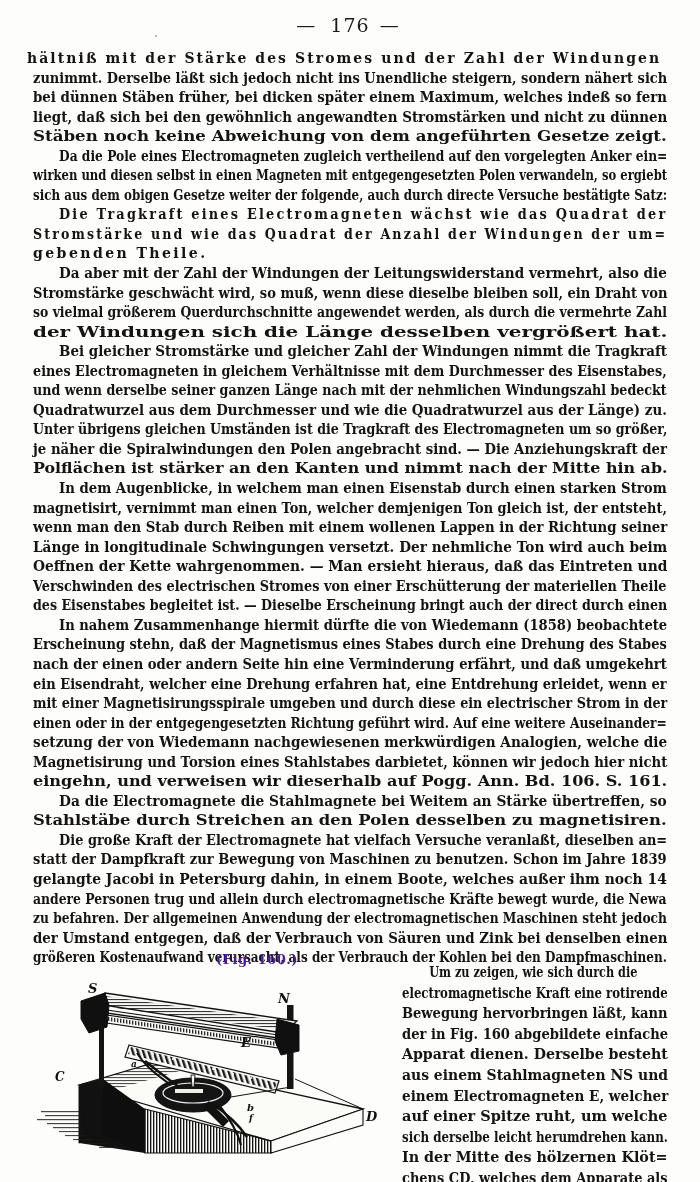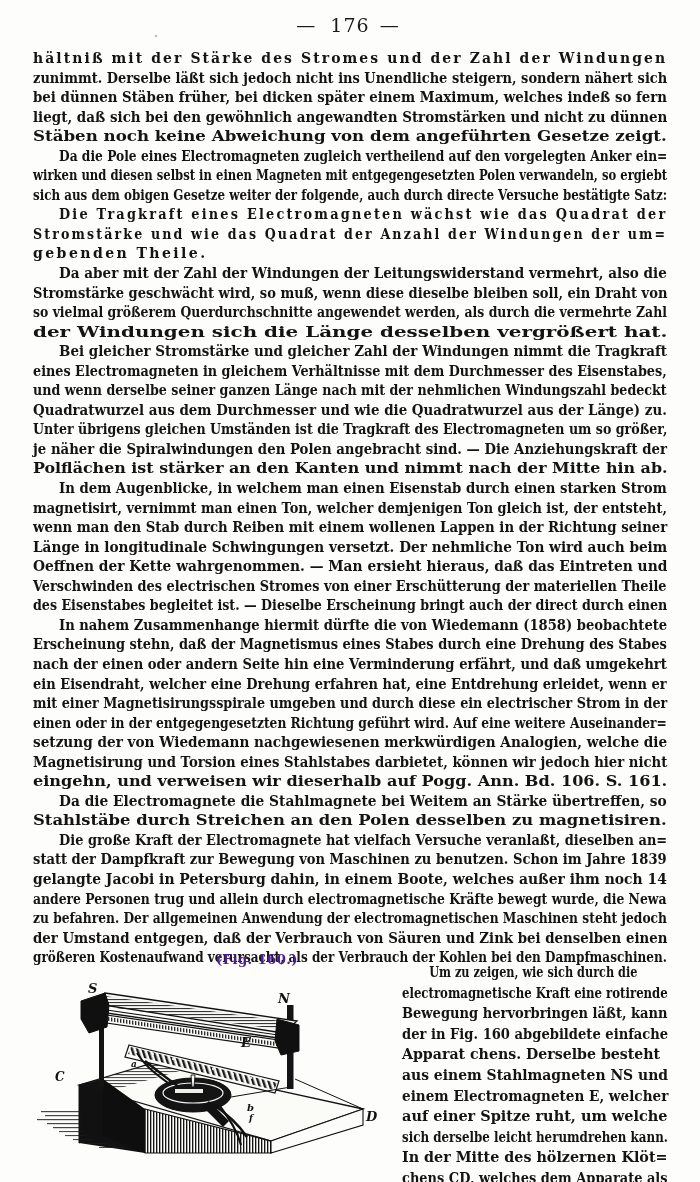--- a/index.html
+++ b/index.html
@@ -61,21 +61,21 @@
   .just {
     display: flex;
     justify-content: space-between;
     white-space: nowrap;
   }
   .just > span { display: inline-block; }
   .indent { padding-left: 26px; }
 
   
   .sperr { letter-spacing: 2.4px; }
-  .sperr-wide { letter-spacing: 2.1px; }
+  .sperr-wide { letter-spacing: 2.1px; justify-content: flex-end; }
 
   
   .figwrap {
     position: absolute;
     left: 33px;
     top: 952px;
     width: 352px;
   }
   .figcaption {
     text-align: center;
@@ -309,21 +309,21 @@
         <text x="216" y="146" font-family="'DejaVu Serif','Liberation Serif',serif" font-size="9" font-style="italic" font-weight="700" fill="#111">f</text>
       </svg>
     </div>
   </div>
 
   <div class="rightcol">
     <div class="ln rc-indent" style="display: inline-block; transform: scaleX(0.8); transform-origin: left center;">Um zu zeigen, wie sich durch die</div>
     <div class="ln" style="display: inline-block; transform: scaleX(0.8313); transform-origin: left center;">electromagnetische Kraft eine rotirende</div>
     <div class="ln" style="display: inline-block; transform: scaleX(0.9268); transform-origin: left center;">Bewegung hervorbringen läßt, kann</div>
     <div class="ln" style="display: inline-block; transform: scaleX(0.9301); transform-origin: left center;">der in Fig. 160 abgebildete einfache</div>
-    <div class="ln" style="display: inline-block; transform: scaleX(1.0038); transform-origin: left center;">Apparat chens.  Derselbe besteht</div>
+    <div class="ln" style="display: inline-block; transform: scaleX(1.0038); transform-origin: left center;">Apparat dienen.  Derselbe besteht</div>
     <div class="ln" style="display: inline-block; transform: scaleX(0.9888); transform-origin: left center;">aus einem Stahlmagneten NS und</div>
     <div class="ln" style="display: inline-block; transform: scaleX(0.9638); transform-origin: left center;">einem Electromagneten E, welcher</div>
     <div class="ln" style="display: inline-block; transform: scaleX(1.027); transform-origin: left center;">auf einer Spitze ruht, um welche</div>
     <div class="ln" style="display: inline-block; transform: scaleX(0.8418); transform-origin: left center;">sich derselbe leicht herumdrehen kann.</div>
     <div class="ln" style="display: inline-block; transform: scaleX(1.0153); transform-origin: left center;">In der Mitte des hölzernen Klöt=</div>
     <div class="ln" style="display: inline-block; transform: scaleX(0.9204); transform-origin: left center;">chens CD, welches dem Apparate als</div>
   </div>
 
   <div class="speck" style="left:155px;top:35px;width:2px;height:2px;"></div>
   <div class="speck" style="left:120px;top:960px;width:2px;height:2px;"></div>

